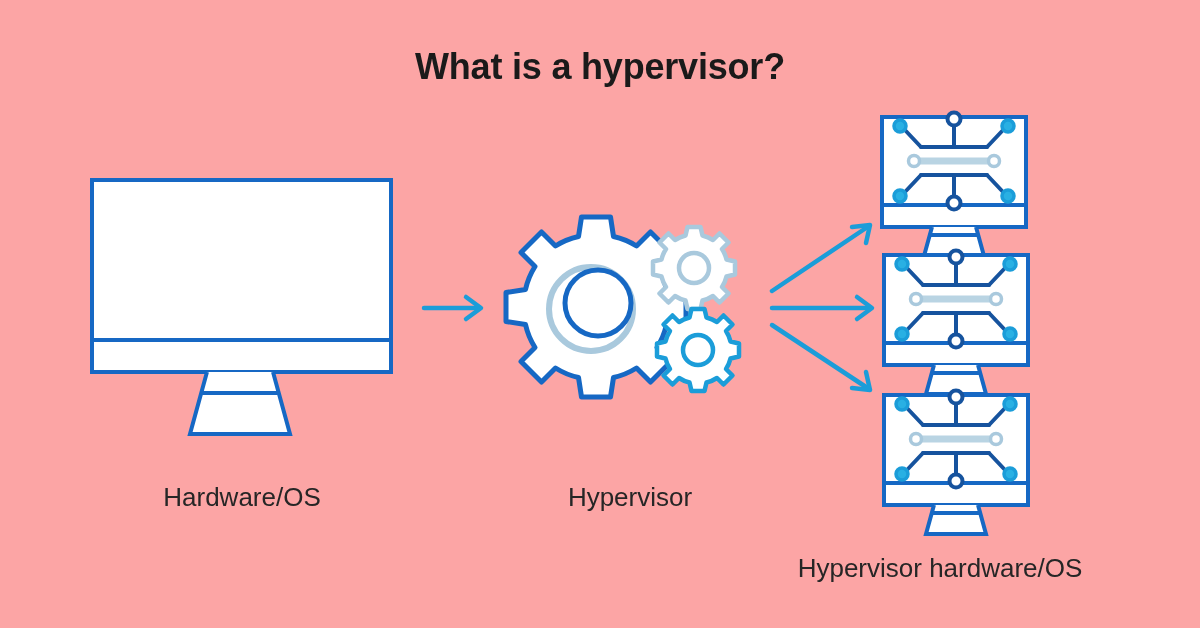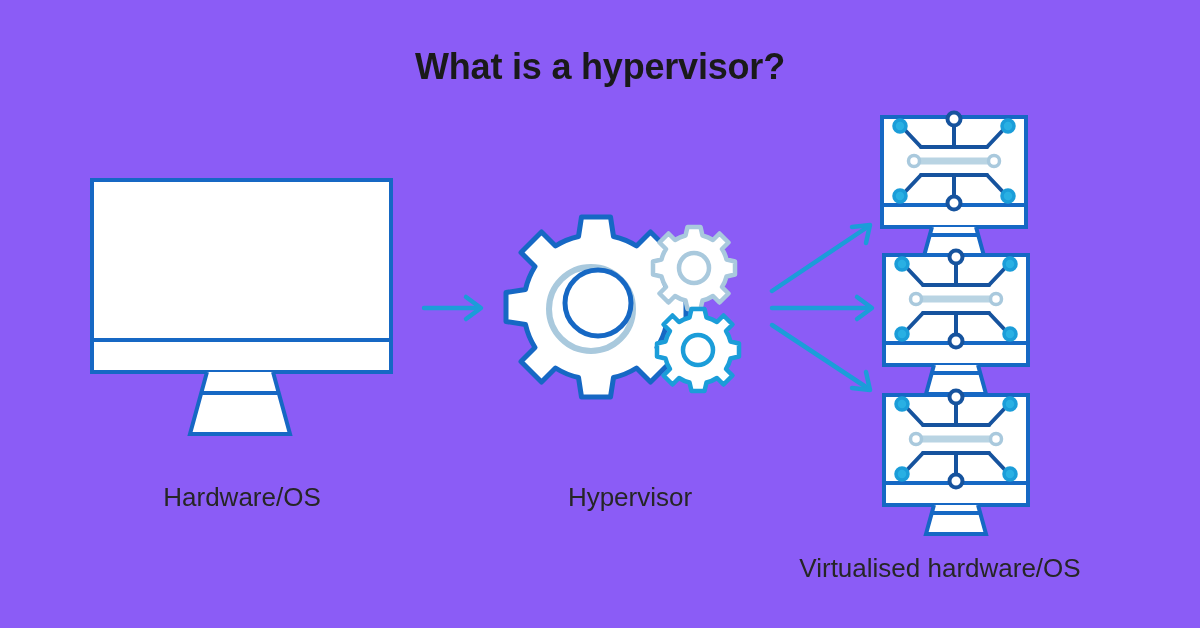--- a/index.html
+++ b/index.html
@@ -4,21 +4,21 @@
 <style>
   html, body {
     margin: 0;
     padding: 0;
     background: #ffffff;
   }
   #canvas {
     position: relative;
     width: 1200px;
     height: 628px;
-    background: #8b5cf6;
+    background: #fca5a5;
     overflow: hidden;
     font-family: "Liberation Sans", sans-serif;
   }
   #title {
     position: absolute;
     left: 0;
     top: 46px;
     width: 1200px;
     text-align: center;
     font-size: 36px;
@@ -189,15 +189,15 @@
     <g>
       <use href="#vm-monitor" x="956" y="310"></use>
     </g>
     <g>
       <use href="#vm-monitor" x="956" y="450"></use>
     </g>
   </svg>
 
   <div class="caption" id="cap-hypervisor">Hypervisor</div>
   <div class="caption" id="cap-hardware">Hardware/OS</div>
-  <div class="caption" id="cap-virtual">Virtualised hardware/OS</div>
+  <div class="caption" id="cap-virtual">Hypervisor hardware/OS</div>
 
 </div>
 
 </body></html>

